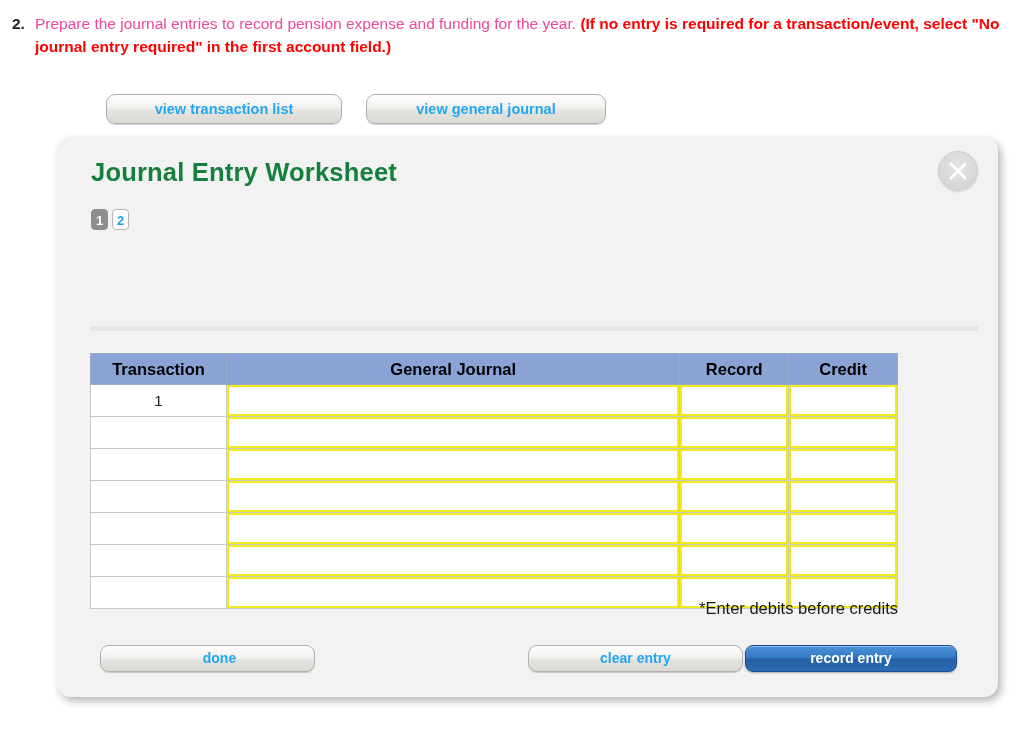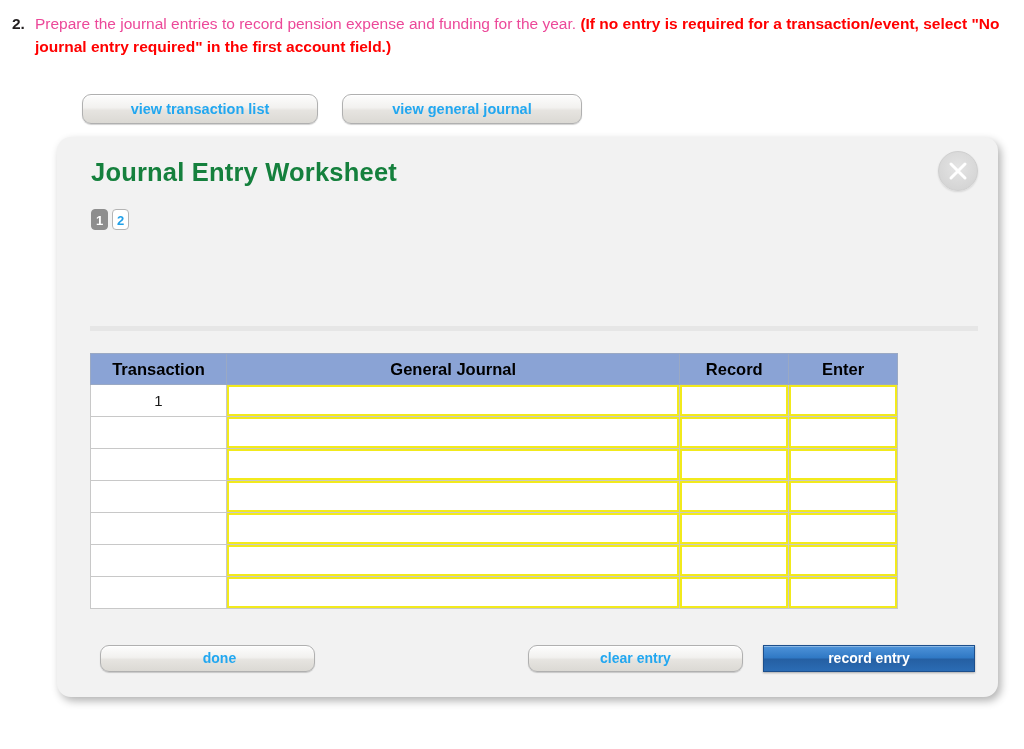--- a/index.html
+++ b/index.html
@@ -62,21 +62,21 @@
     font-weight: bold;
     font-size: 14.5px;
     text-align: center;
     cursor: pointer;
     box-sizing: border-box;
   }
   .view-buttons .pill-btn {
     height: 30px;
     line-height: 28px;
   }
-  #btn-view-transaction { width: 236px; }
+  #btn-view-transaction { width: 236px; margin-left: 24px; }
   #btn-view-journal { width: 240px; }
 
   
   .panel {
     position: absolute;
     left: 57px;
     top: 137px;
     width: 941px;
     height: 560px;
     background: #f2f2f2;
@@ -273,27 +273,27 @@
   }
   .footer-btns .pill-btn {
     position: absolute;
     height: 27px;
     line-height: 25px;
     font-size: 14px;
   }
   #btn-done { left: 43px; width: 215px; padding-left: 24px; }
   #btn-clear { left: 471px; width: 215px; }
   #btn-record {
-    left: 706px;
+    left: 688px;
     width: 212px;
     color: #ffffff;
     background: linear-gradient(to bottom, #4e93d9 0%, #2f78c4 48%, #255fa2 52%, #2b6cb4 100%);
     border: 1px solid #1d4f8c;
     box-shadow: 0 1px 2px rgba(0,0,0,0.30), inset 0 1px 0 rgba(255,255,255,0.35);
-    border-radius: 0;
+    border-radius: 8px;
   }
 </style>
 </head>
 <body>
 
 <div class="question">
   <span class="q-num">2.</span>
   <span class="q-body">
     <span class="q-text">Prepare the journal entries to record pension expense and funding for the year. </span><span class="q-note">(If no entry is required for a transaction/event, select "No journal entry required" in the first account field.)</span>
   </span>
@@ -327,21 +327,21 @@
       <col class="col-transaction">
       <col class="col-general">
       <col class="col-debit">
       <col class="col-credit">
     </colgroup>
     <thead>
       <tr>
         <th>Transaction</th>
         <th>General Journal</th>
         <th>Record</th>
-        <th>Enter</th>
+        <th>Credit</th>
       </tr>
     </thead>
     <tbody id="jtable-body">
         <tr>
           <td class="td-transaction">1</td>
           <td class="td-field gj">
             <input type="text" class="cell-input" value="" style="">
           </td>
           <td class="td-field ">
             <input type="text" class="cell-input" value="" style="">
@@ -418,20 +418,21 @@
           <td class="td-field ">
             <input type="text" class="cell-input" value="" style="">
           </td>
           <td class="td-field ">
             <input type="text" class="cell-input" value="" style="">
           </td>
         </tr>
       </tbody>
   </table>
 
+  <div class="hint">*Enter debits before credits</div>
 
   <div class="footer-btns">
     <div class="pill-btn" id="btn-done">done</div>
     <div class="pill-btn" id="btn-clear">clear entry</div>
     <div class="pill-btn" id="btn-record">record entry</div>
   </div>
 
 </div>
 
 </body></html>

